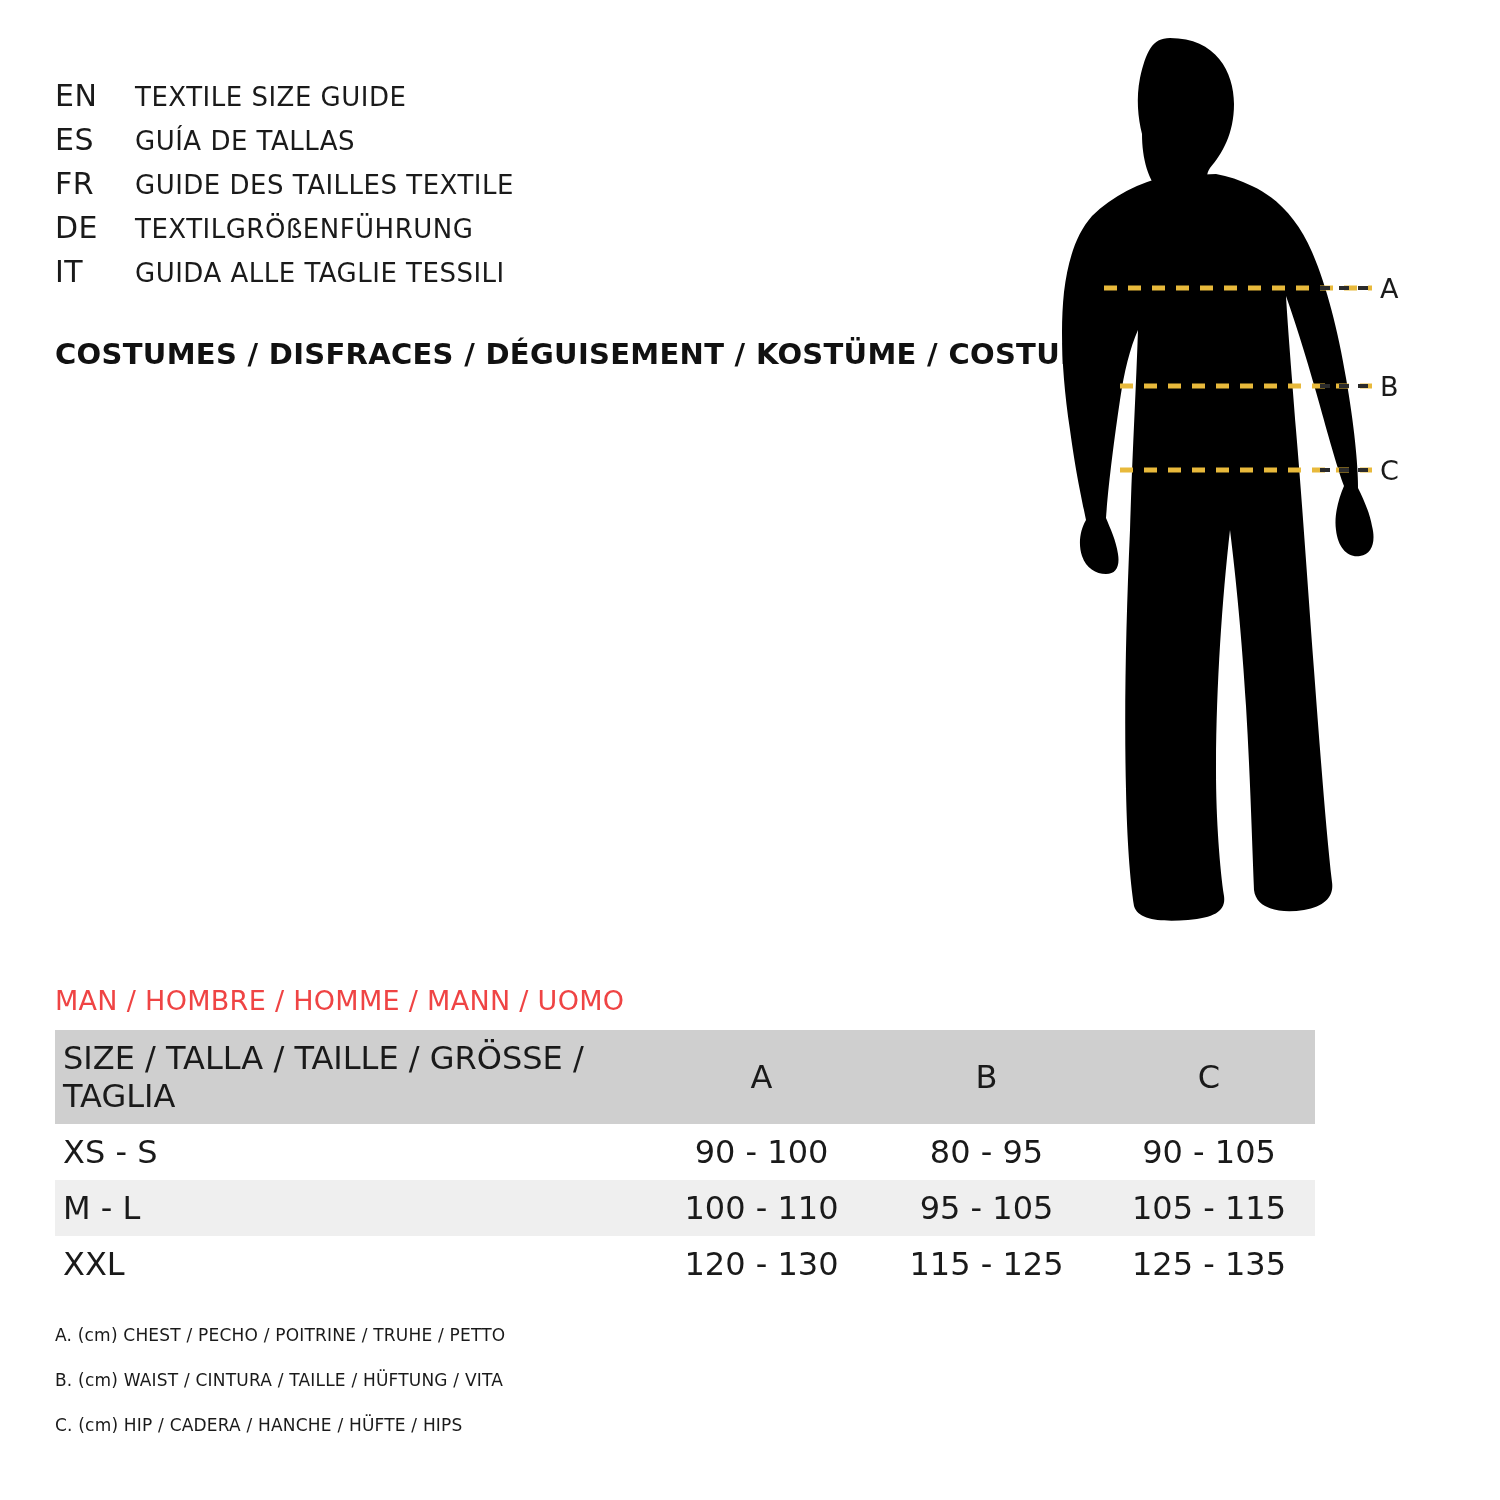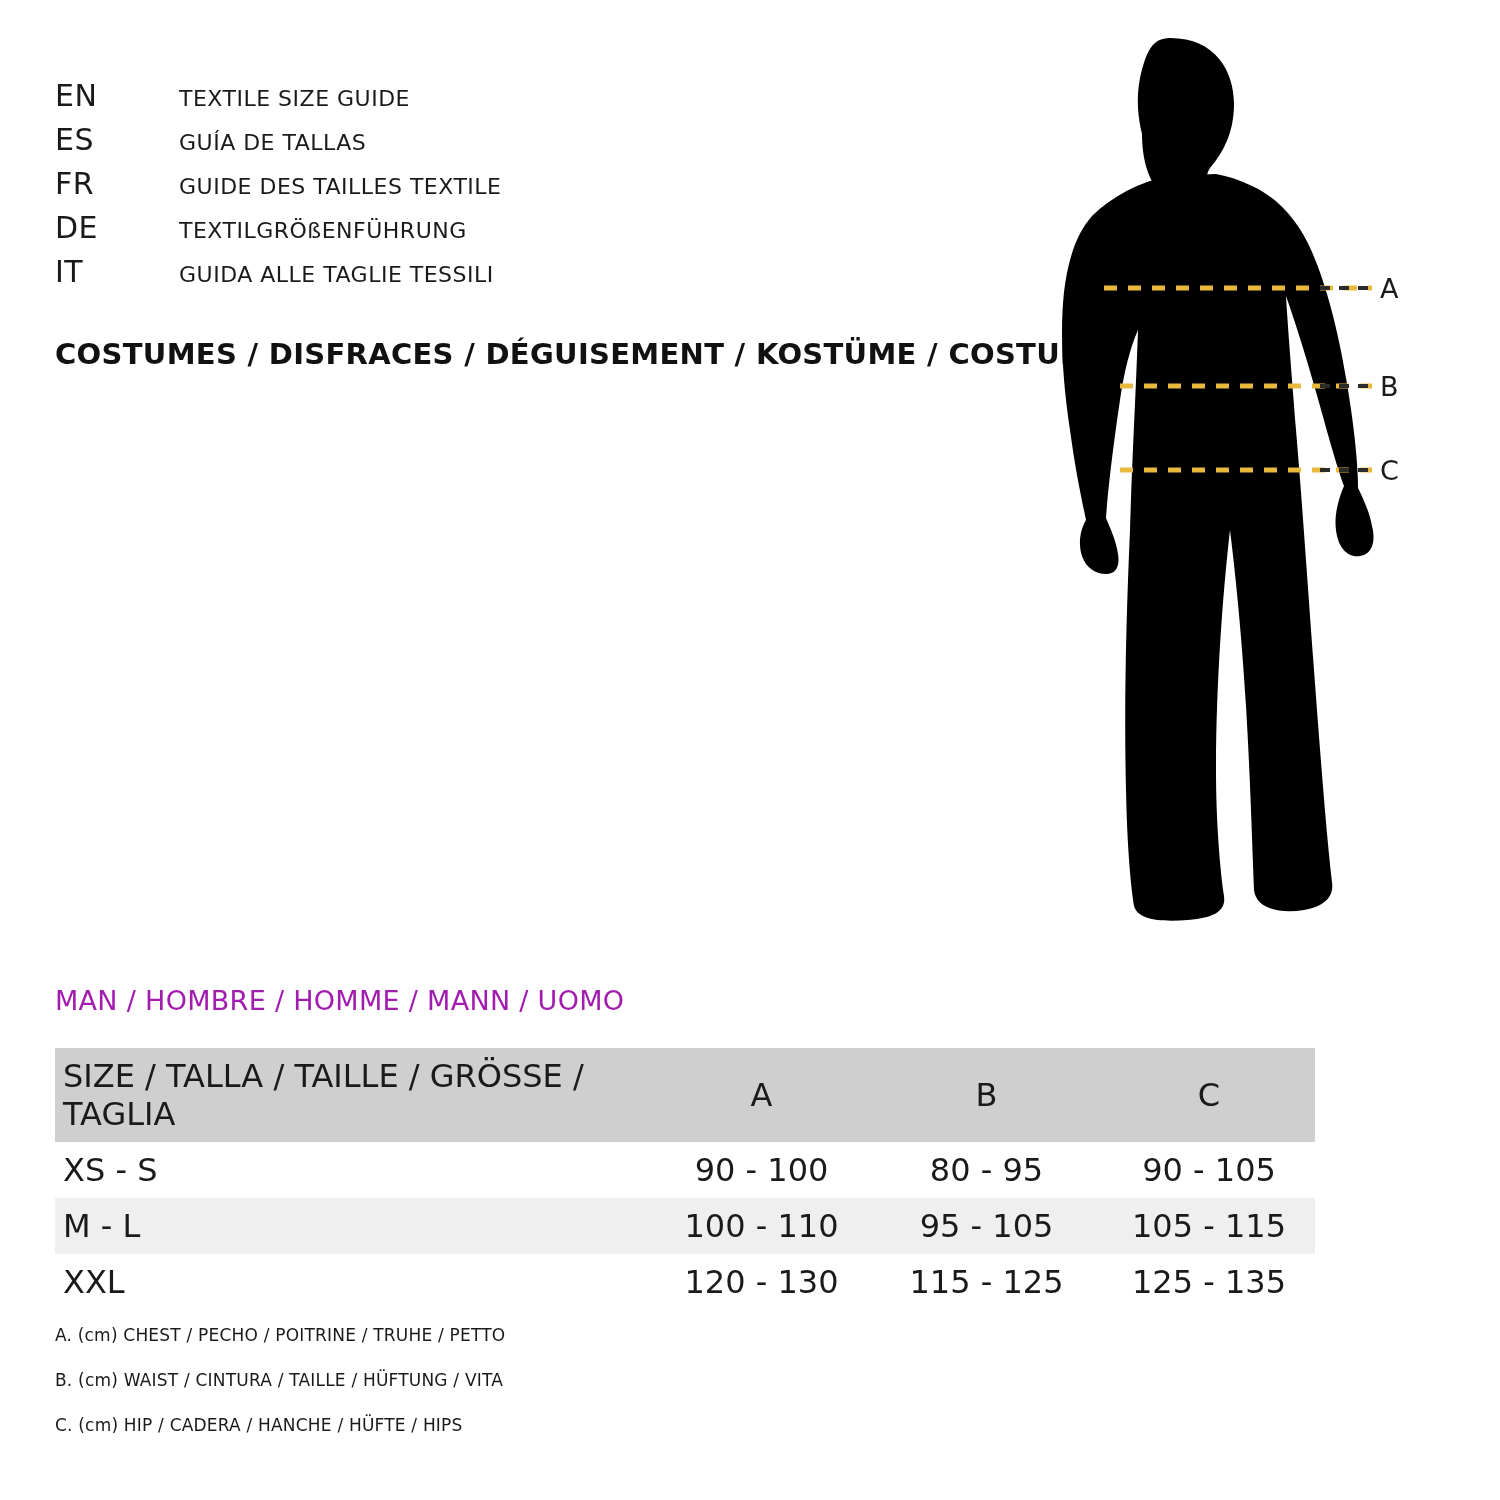--- a/index.html
+++ b/index.html
@@ -33,24 +33,23 @@
     align-items: baseline;
     height: 44px;
   }
   .lang-code {
     width: 80px;
     font-size: 30px;
     letter-spacing: 0.5px;
     color: #1a1a1a;
   }
   .lang-text {
-    font-size: 22px;
+    font-size: 26px;
     letter-spacing: 0.5px;
     color: #1a1a1a;
-    margin-left: 44px;
   }
   .costumes-line {
     position: absolute;
     left: 55px;
     top: 337px;
     font-size: 29px;
     font-weight: bold;
     letter-spacing: 0.3px;
     color: #111111;
   }
@@ -78,22 +77,22 @@
   
   .table-section {
     position: absolute;
     left: 55px;
     top: 985px;
     width: 1260px;
   }
   .table-caption {
     font-size: 27px;
     letter-spacing: 0.3px;
-    color: #a21caf;
-    margin-bottom: 32px;
+    color: #ef4444;
+    margin-bottom: 14px;
   }
   table.size-table {
     border-collapse: collapse;
     width: 1260px;
     table-layout: fixed;
   }
   table.size-table th,
   table.size-table td {
     font-size: 32px;
     font-weight: normal;

